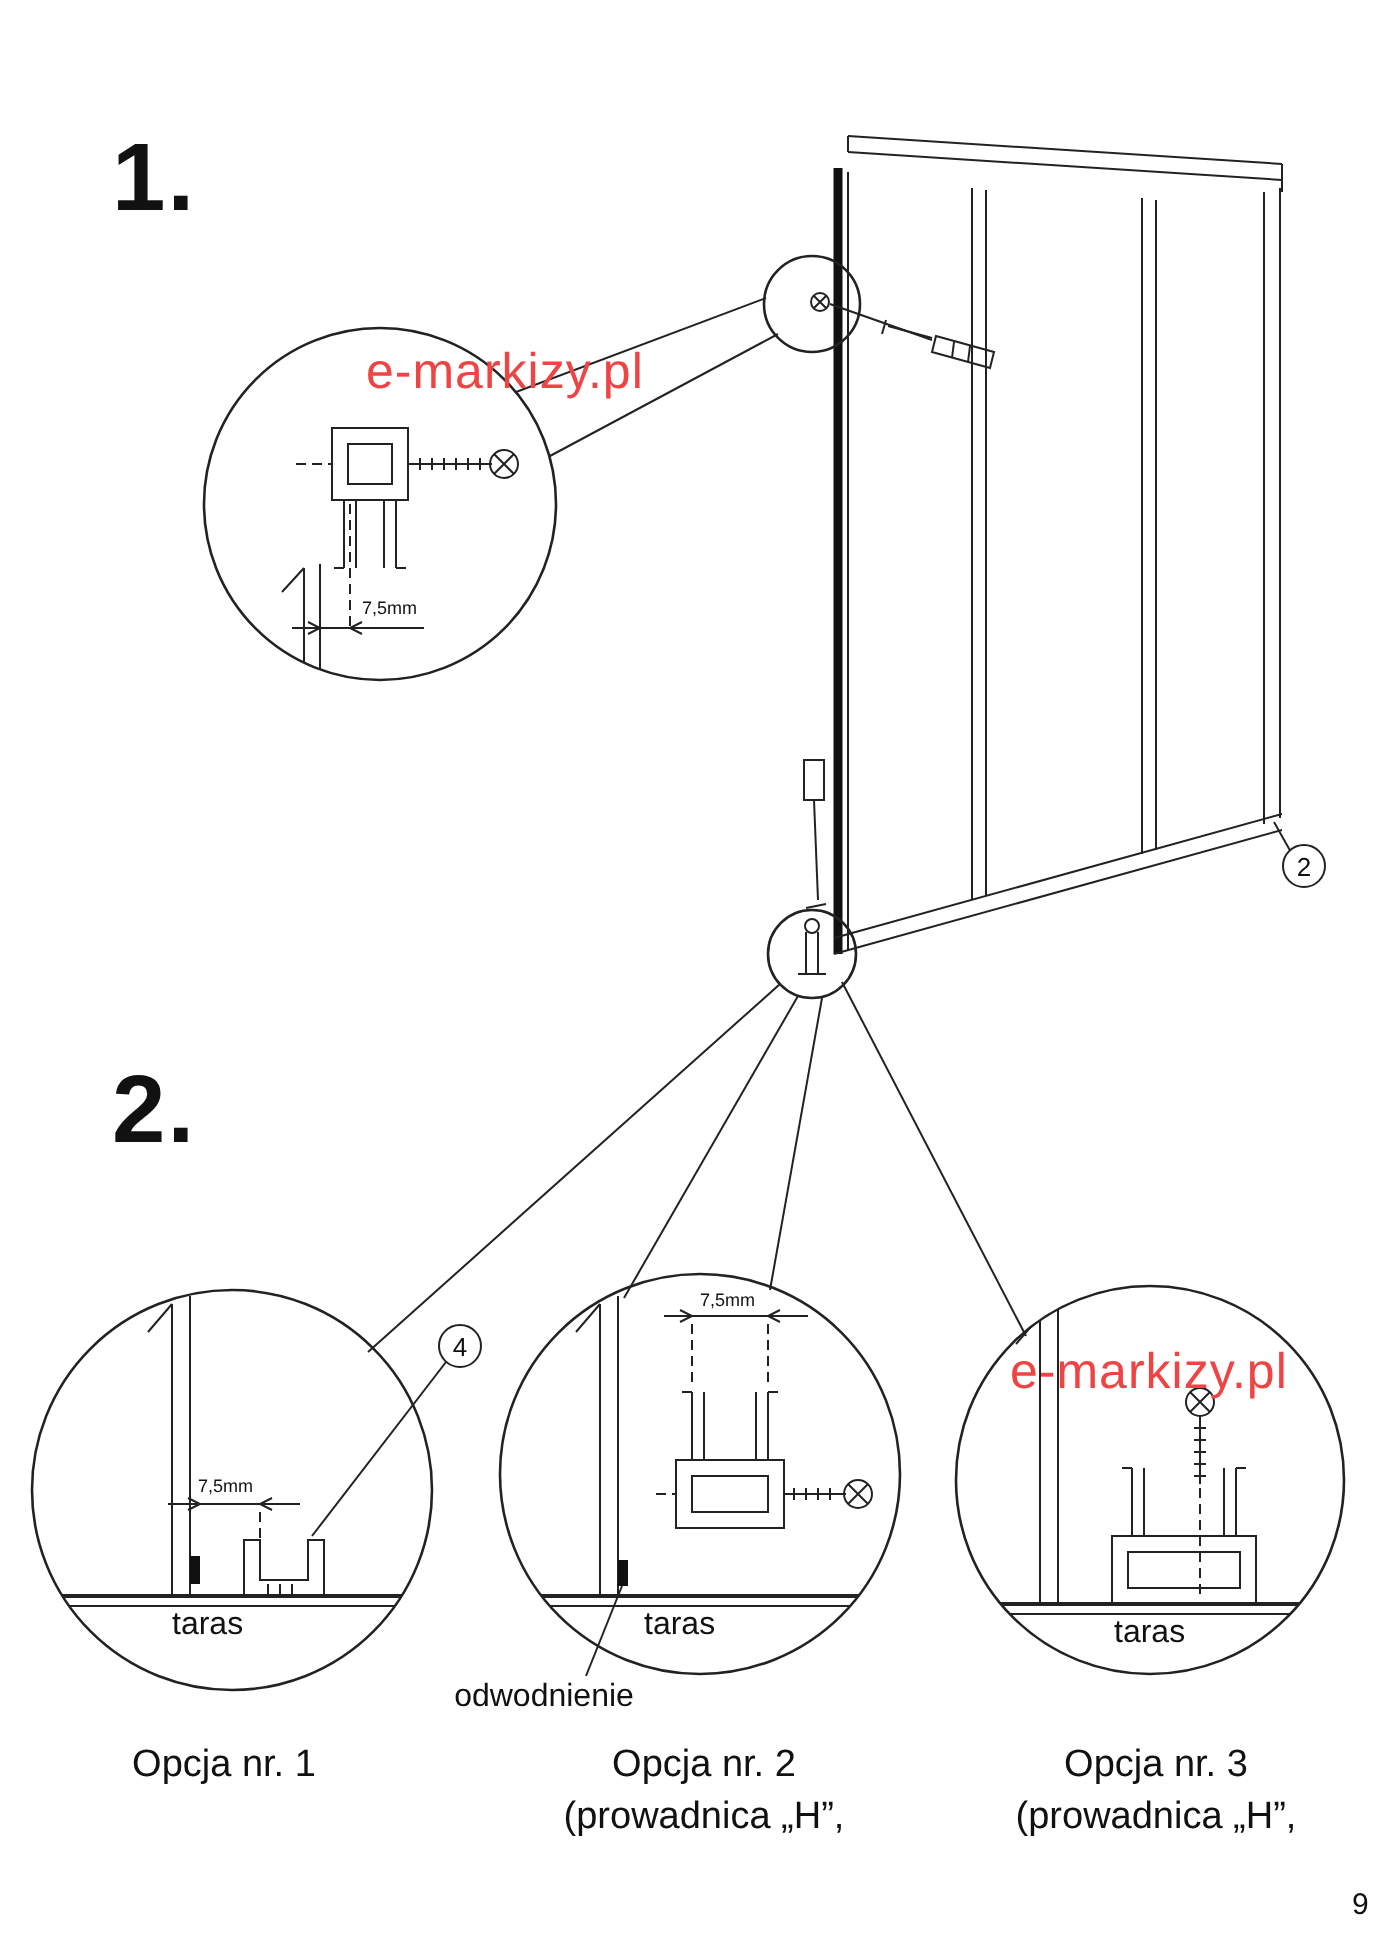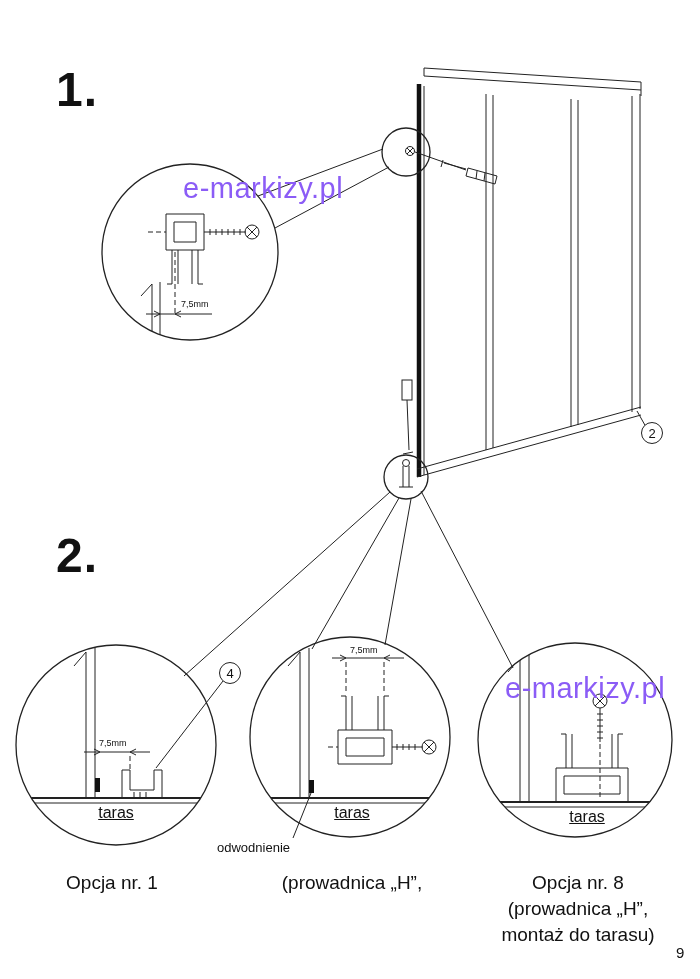--- a/index.html
+++ b/index.html
@@ -1,24 +1,24 @@
 <!DOCTYPE html>
 <html><head>
 <meta charset="utf-8">
 <style>
   * { margin:0; padding:0; box-sizing:border-box; }
   html,body { background:#ffffff; font-family:"Liberation Sans", sans-serif; }
   .page { position:relative; width:700px; height:979px; background:#ffffff; overflow:hidden; }
   svg.art { position:absolute; left:0; top:0; }
   .txt { position:absolute; color:#111; }
   .step-num { font-size:48px; font-weight:bold; letter-spacing:1px; }
-  .watermark { font-size:29px; color:#8b5cf6; letter-spacing:0.5px; }
+  .watermark { font-size:25px; color:#ef4444; letter-spacing:0.5px; }
   .dim { font-size:9px; }
-  .taras { font-size:16px; width:60px; text-align:center;text-decoration:underline; }
-  .odw { font-size:13px; width:110px; }
+  .taras { font-size:16px; width:60px; text-align:left; }
+  .odw { font-size:16px; width:110px; text-align:center; }
   .opt { width:200px; text-align:center; font-size:19px; line-height:26px; }
   .callout { position:absolute; width:22px; height:22px; border:1.4px solid #222; border-radius:50%;
              display:flex; align-items:center; justify-content:center; font-size:13px; background:#fff; color:#111; }
   .pagenum { font-size:15px; }
   
   .s  { stroke:#222; fill:none; stroke-width:1; }
   .s2 { stroke:#222; fill:none; stroke-width:2; }
   .s4 { stroke:#111; fill:none; stroke-width:4.5; }
   .bigc { stroke:#222; fill:none; stroke-width:1.3; }
   .dash { stroke:#222; fill:none; stroke-width:1; stroke-dasharray:5 3; }
@@ -213,22 +213,22 @@
   <div class="txt taras" style="left:86px;  top:804px;">taras</div>
   <div class="txt taras" style="left:322px; top:804px;">taras</div>
   <div class="txt taras" style="left:557px; top:808px;">taras</div>
 
   <div class="txt odw" style="left:217px; top:840px;">odwodnienie</div>
 
   <div class="txt opt" style="left:12px; top:870px;">
     <div>Opcja nr. 1</div>
   </div>
   <div class="txt opt" style="left:252px; top:870px;">
+    <div>Opcja nr. 2</div>
     <div>(prowadnica „H”,</div>
   </div>
   <div class="txt opt" style="left:478px; top:870px;">
-    <div>Opcja nr. 8</div>
+    <div>Opcja nr. 3</div>
     <div>(prowadnica „H”,</div>
-    <div>montaż do tarasu)</div>
   </div>
 
   <div class="txt pagenum" style="left:676px; top:944px;">9</div>
 </div>
 
 </body></html>

